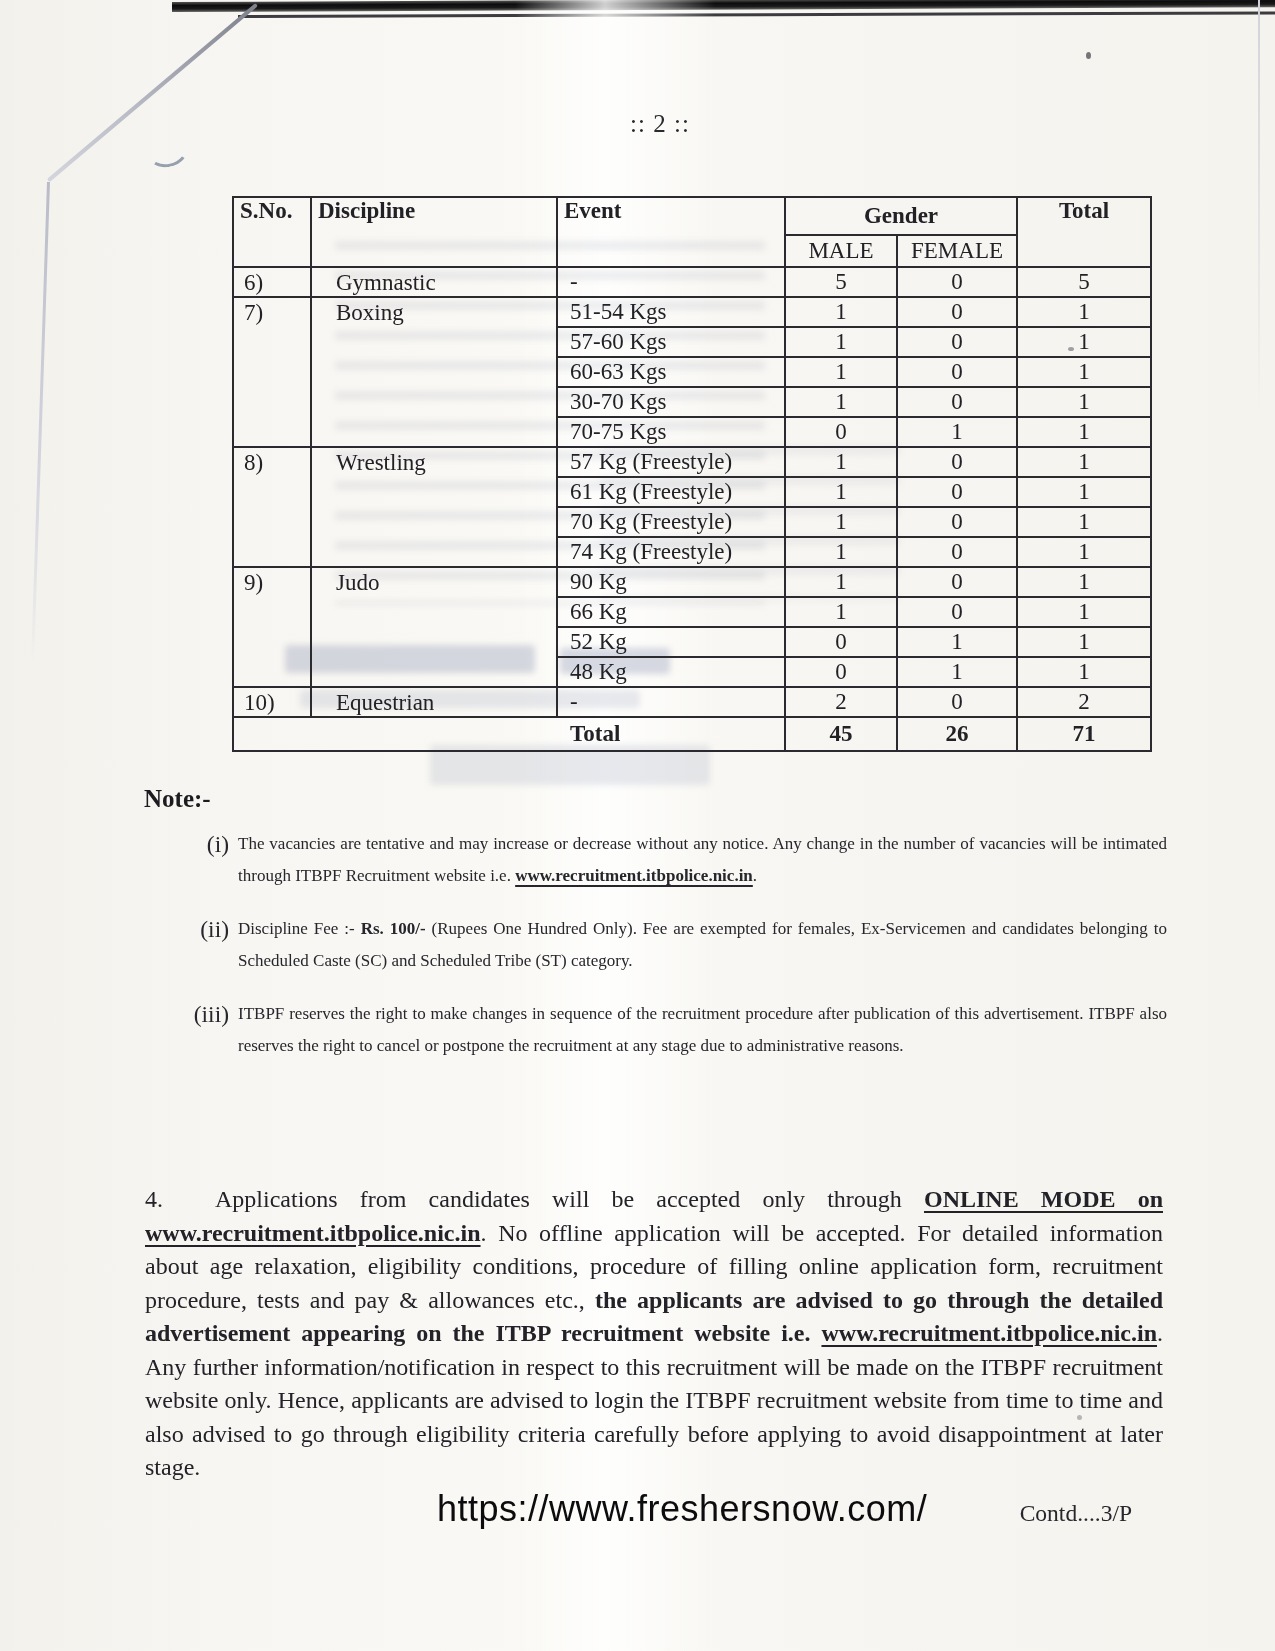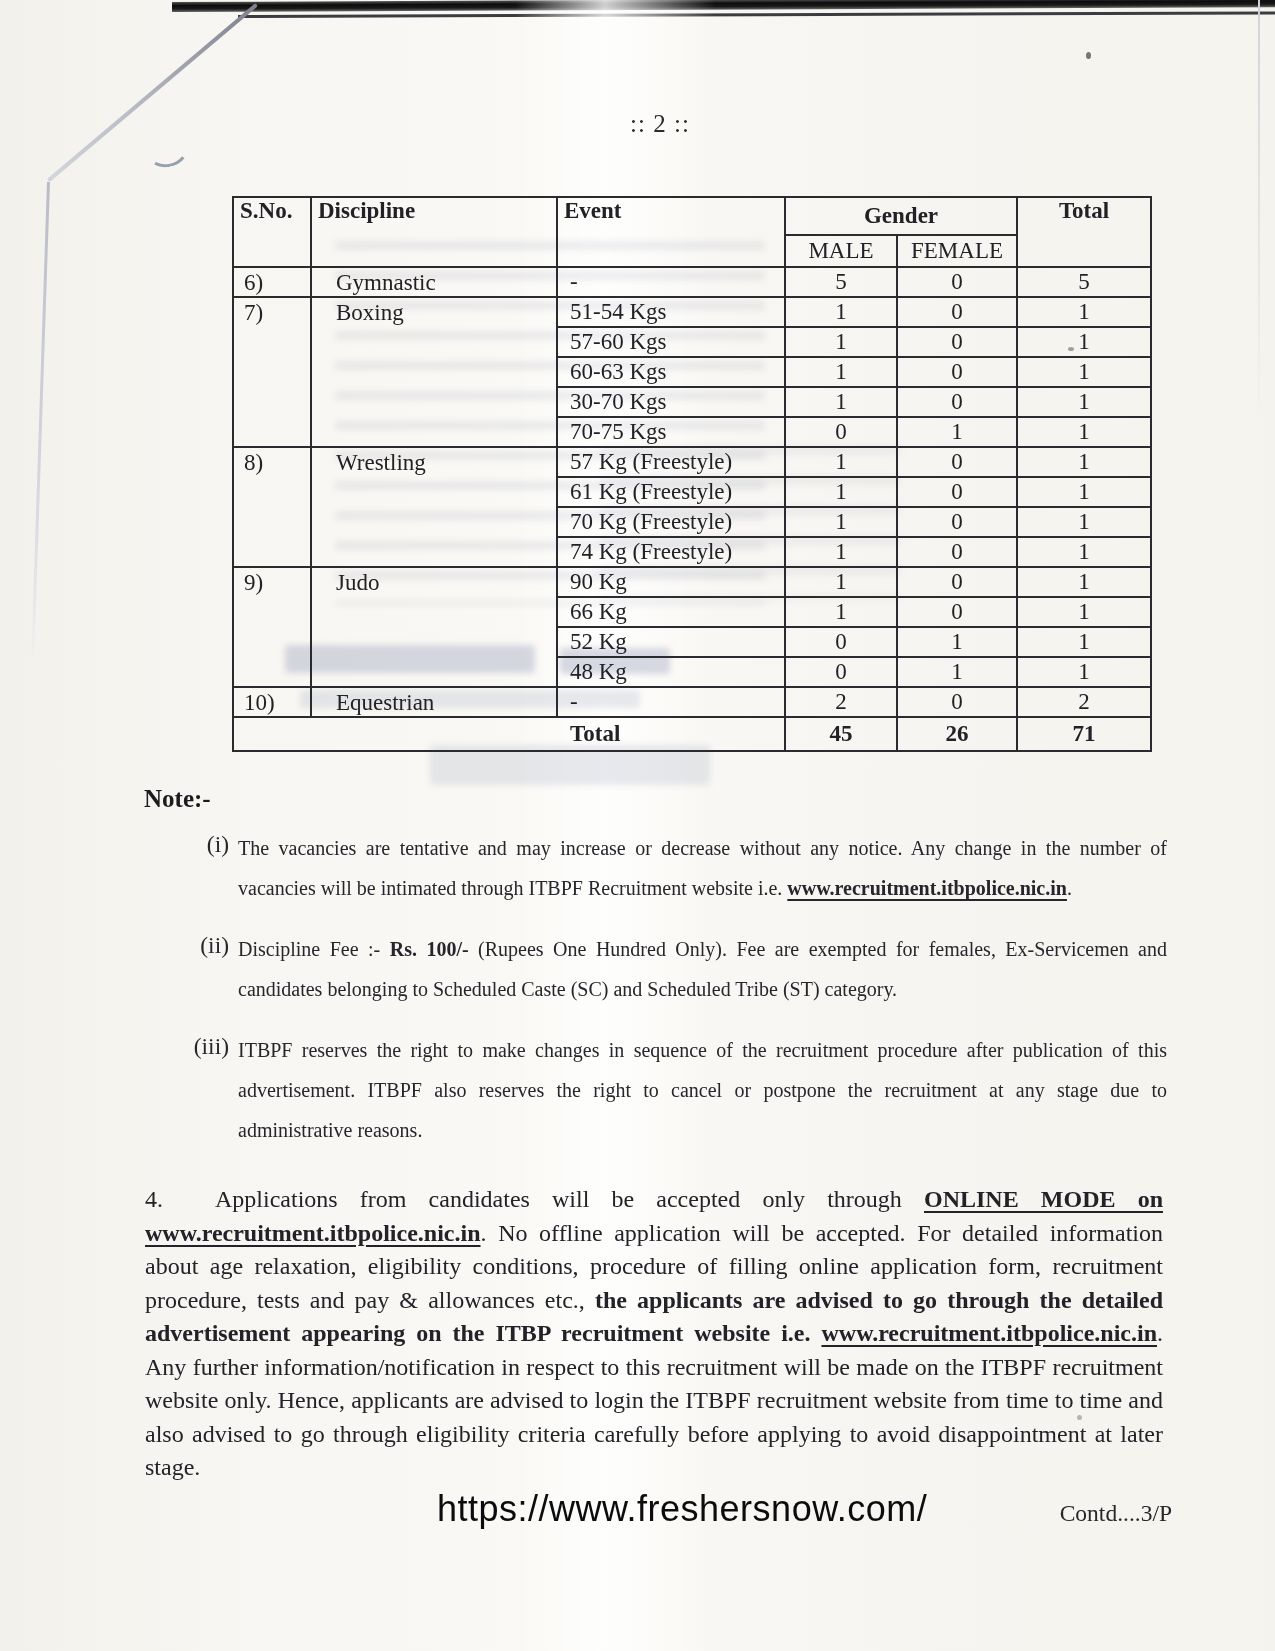--- a/index.html
+++ b/index.html
@@ -91,31 +91,31 @@
     position:absolute; left:144px; top:770px;
     font-size:25px; font-weight:bold; color:#1c1c20; z-index:2;margin-top:15px;
   }
   .notes { position:absolute; left:183px; top:828px; width:984px; z-index:2; }
   .note-item { display:flex; margin-bottom:21px; }
   .note-item-label {
     flex:0 0 46px; text-align:right; padding-right:9px;
     font-size:23.5px; line-height:32px; color:#26262c;
   }
   .note-item-text {
-    flex:1; font-size:20px; line-height:40px; text-align:justify; color:#26262c;
+    flex:1; font-size:17px; line-height:32px; text-align:justify; color:#26262c;
   }
   .para4 {
     position:absolute; left:145px; top:1183px; width:1018px; z-index:2;
     font-size:24px; line-height:33.5px; text-align:justify; color:#222228;
   }
   .para-label { margin-right:52px; }
   .b { font-weight:bold; }
   .u { text-decoration:underline; text-decoration-thickness:2px; text-underline-offset:4px; }
   .contd {
-    position:absolute; left:1012px; top:1500px; width:160px;
+    position:absolute; left:972px; top:1500px; width:160px;
     font-size:23.5px; color:#26262c; text-align:right; z-index:2;
   }
   .footer-url {
     position:absolute; left:437px; top:1488px;
     font-family:"Liberation Sans","DejaVu Sans",sans-serif;
     font-size:36px; color:#0c0c0e; letter-spacing:.5px; z-index:2;
   }
 </style>
 </head>
 <body>

